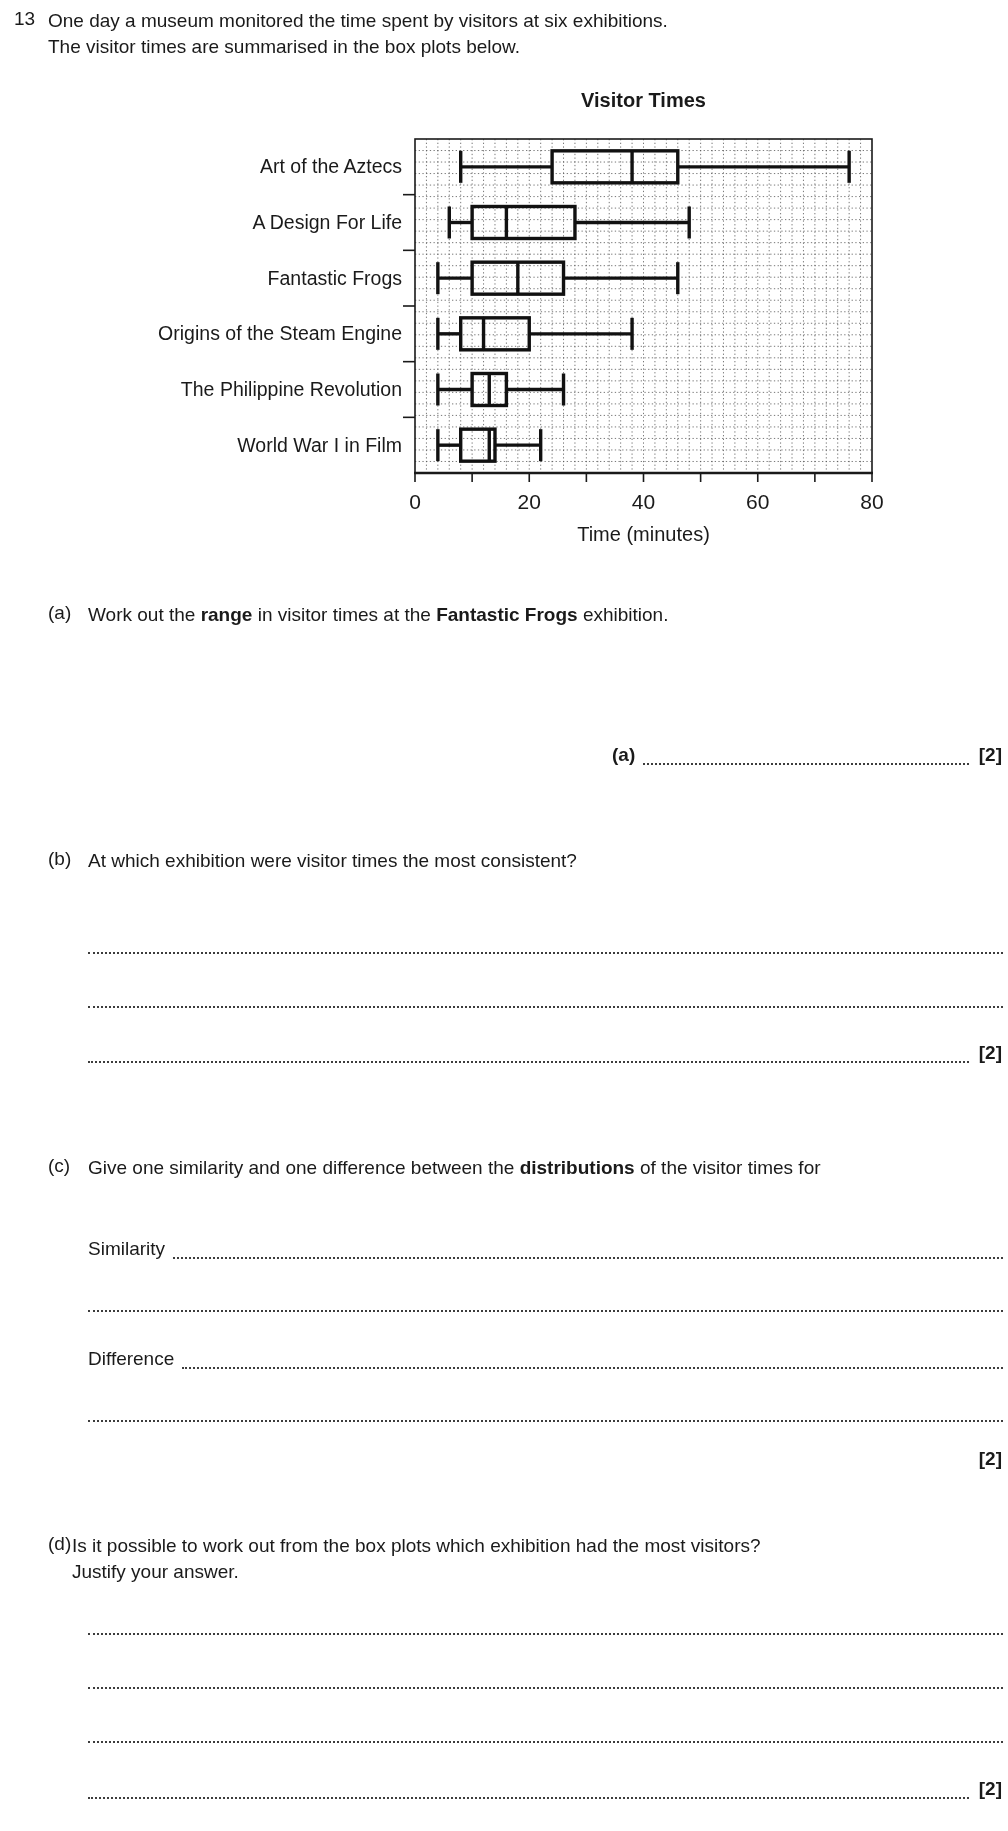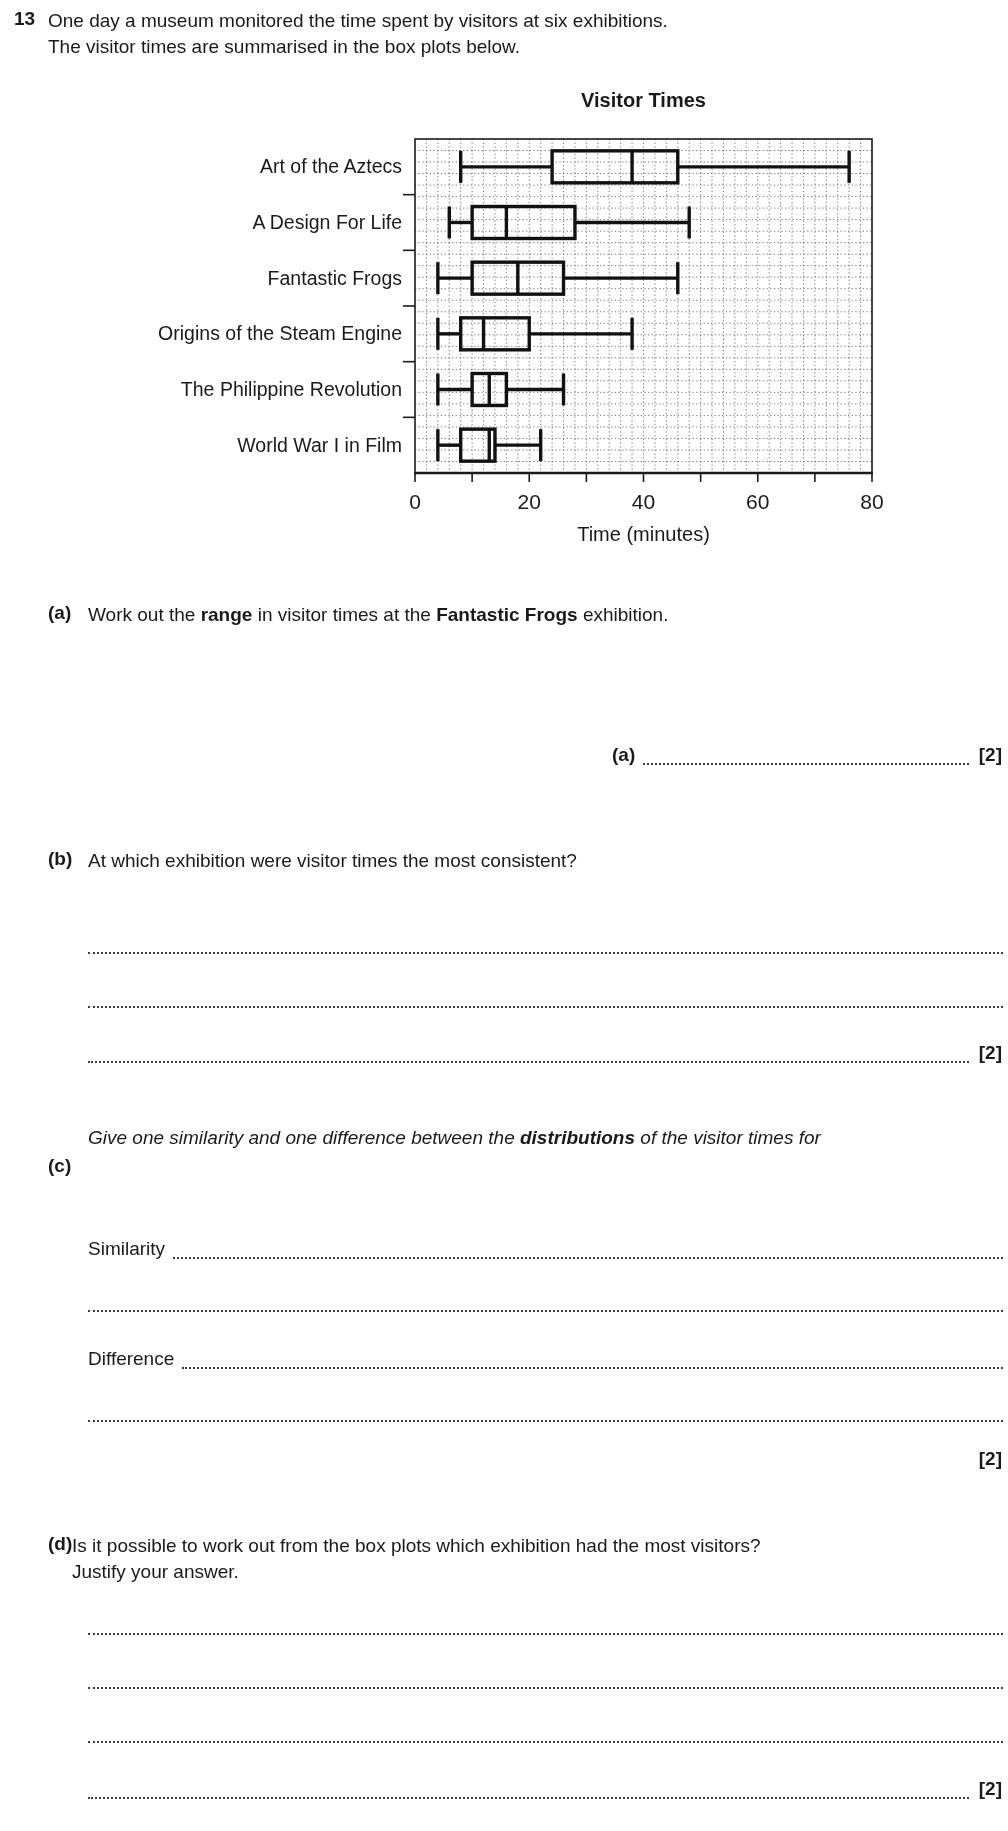--- a/index.html
+++ b/index.html
@@ -1,20 +1,20 @@
 <!DOCTYPE html>
 <html><head>
 <meta charset="utf-8">
 <style>
   html,body{margin:0;padding:0;background:#ffffff;width:1008px;height:1831px;overflow:hidden;
     font-family:"Liberation Sans",sans-serif;color:#1a1a1a;}
   .abs{position:absolute;}
   .b{font-weight:bold;}
   .body-text{font-size:19px;line-height:26px;}
-  .part-label{font-size:19px;font-weight:bold;}
+  .part-label{font-size:19px;font-weight:normal;}
   .marks{font-size:19px;font-weight:bold;white-space:nowrap;}
   .dots{border-bottom:2px dotted #3c3c3c;}
   .dotline{position:absolute;left:88px;right:5px;height:22px;border-bottom:2px dotted #3c3c3c;}
   .ansrow{display:flex;align-items:baseline;}
   .ansrow .dots{flex:1;align-self:flex-end;margin-bottom:3px;}
   .ansrow .lbl{margin-right:8px;}
   .ansrow .marks{margin-left:10px;}
   #chart-svg text{font-family:"Liberation Sans",sans-serif;}
 </style>
 </head>
@@ -174,21 +174,21 @@
   <div>At which exhibition were visitor times the most consistent?</div>
 </div>
 <div class="dotline" style="top:930px;"></div>
 <div class="dotline" style="top:984px;"></div>
 <div class="abs ansrow body-text" style="left:88px;right:6px;top:1040px;">
   <span class="dots"></span>
   <span class="marks">[2]</span>
 </div>
 
 <div class="abs part-label" style="left:48px;top:1155px;">(c)</div>
-<div class="abs body-text" style="left:88px;top:1125px;width:920px;font-style:italic;">
+<div class="abs body-text" style="left:88px;top:1155px;width:920px;">
   <div><span>Give one similarity and one difference between the </span><span class="b">distributions</span><span> of the visitor times for</span></div>
 </div>
 <div class="abs ansrow body-text" style="left:88px;right:5px;top:1236px;justify-content:space-between;">
   <span class="lbl">Similarity</span>
   <span class="dots"></span>
 </div>
 <div class="dotline" style="top:1288px;"></div>
 <div class="abs ansrow body-text" style="left:88px;right:5px;top:1346px;text-align:center;">
   <span class="lbl">Difference</span>
   <span class="dots"></span>

